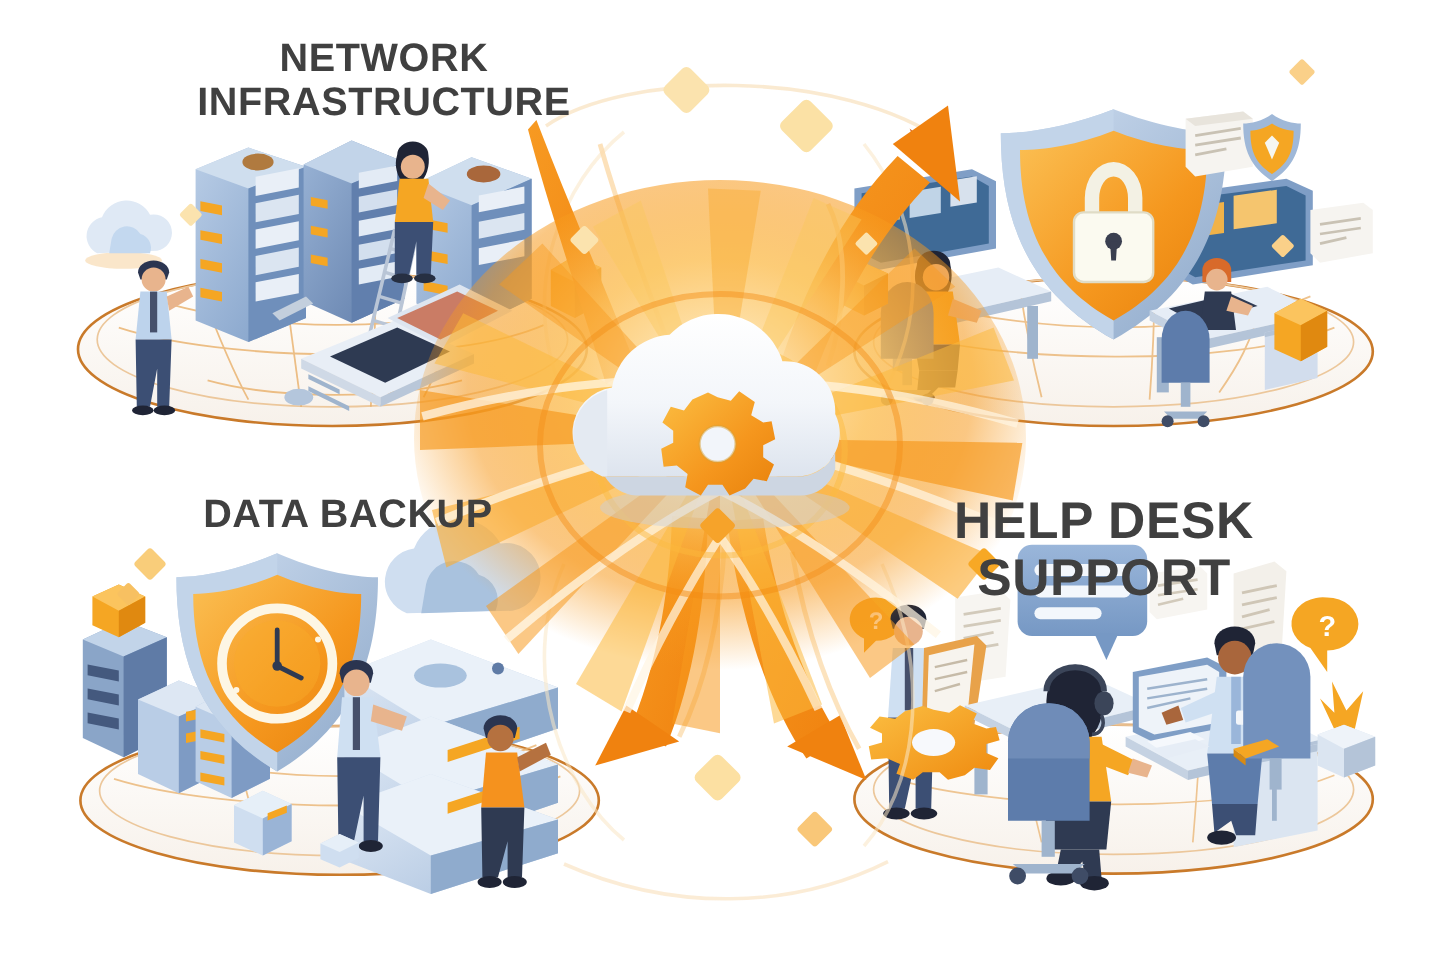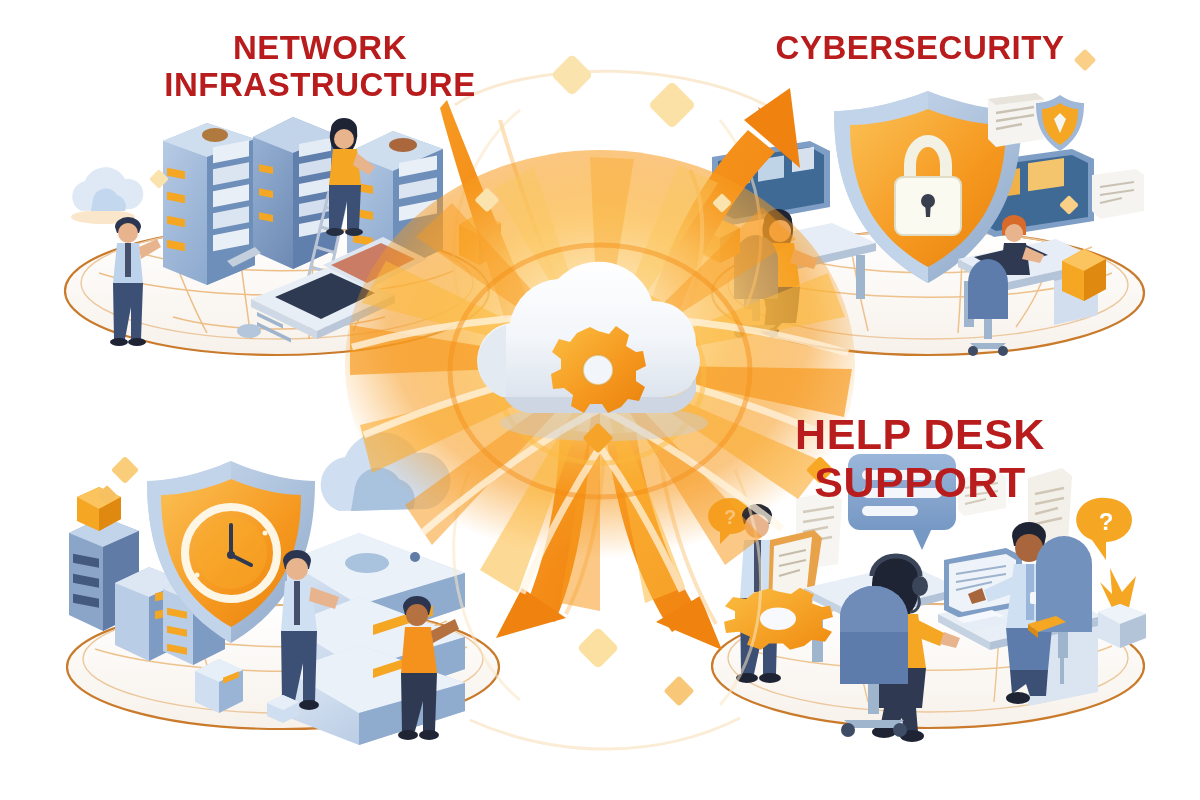--- a/index.html
+++ b/index.html
@@ -9,21 +9,21 @@
     background:#ffffff;
     font-family:"Liberation Sans","DejaVu Sans",sans-serif;
     overflow:hidden;
   }
   .canvas{position:relative;width:1200px;height:800px;background:#fff;overflow:hidden;}
 
   
   .q-title{
     position:absolute;
     font-weight:bold;
-    color:#b91c1c;
+    color:#404040;
     letter-spacing:.5px;
     line-height:1.12;
     text-align:center;
     z-index:40;
     white-space:pre-line;
     -webkit-font-smoothing:antialiased;
   }
   #title-network{left:100px;top:30px;width:440px;font-size:33px;}
   #title-cyber{left:700px;top:30px;width:440px;font-size:33px;}
   #title-backup{left:80px;top:410px;width:420px;font-size:33px;}
@@ -860,16 +860,16 @@
         <rect x="715" y="196" width="14" height="14" rx="2" fill="#fbe3ae" transform="rotate(45 722 203)"></rect>
         <rect x="1062" y="198" width="14" height="14" rx="2" fill="#fad089" transform="rotate(45 1069 205)"></rect>
         <rect x="100" y="488" width="14" height="14" rx="2" fill="#f7c061" transform="rotate(45 107 495)"></rect>
         <rect x="668" y="680" width="22" height="22" rx="3" fill="#f9c778" transform="rotate(45 679 691)"></rect>
       </g>
     </svg>
   </div>
 
   <div class="q-title" id="title-network">NETWORK
 INFRASTRUCTURE</div>
-  <div class="q-title" id="title-cyber">CYBERSECURITY</div>
+  <div class="q-title" id="title-backup">DATA BACKUP</div>
   <div class="q-title" id="title-help">HELP DESK SUPPORT</div>
 
 </div>
 
 </body></html>

